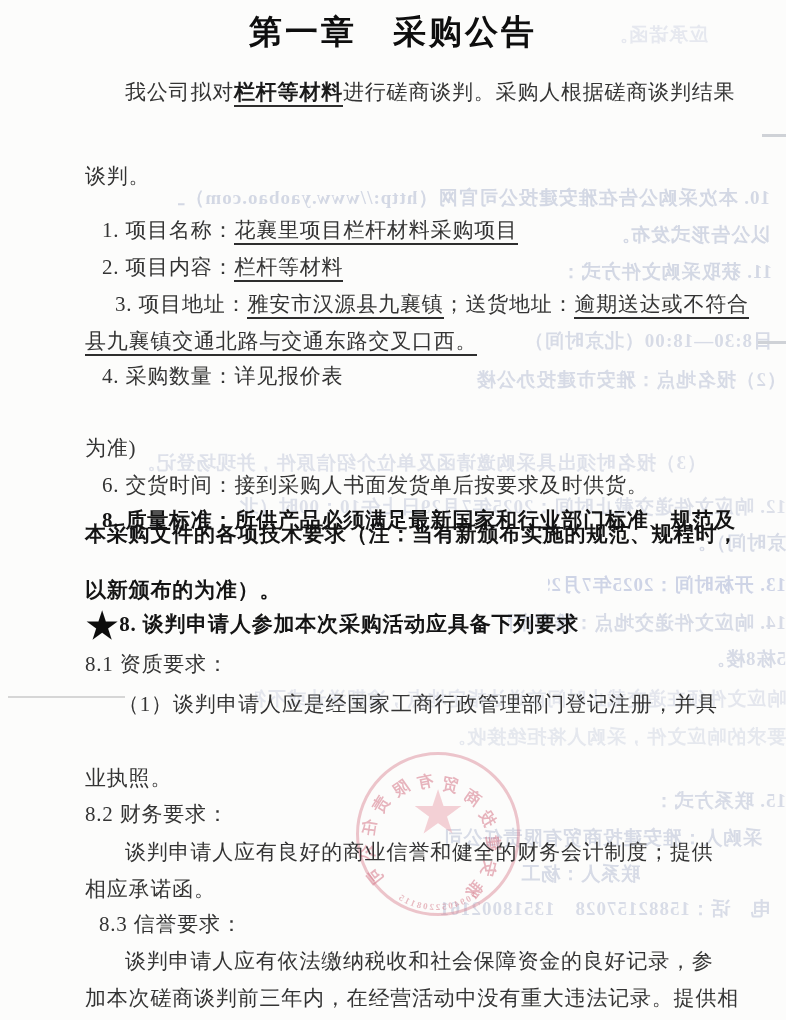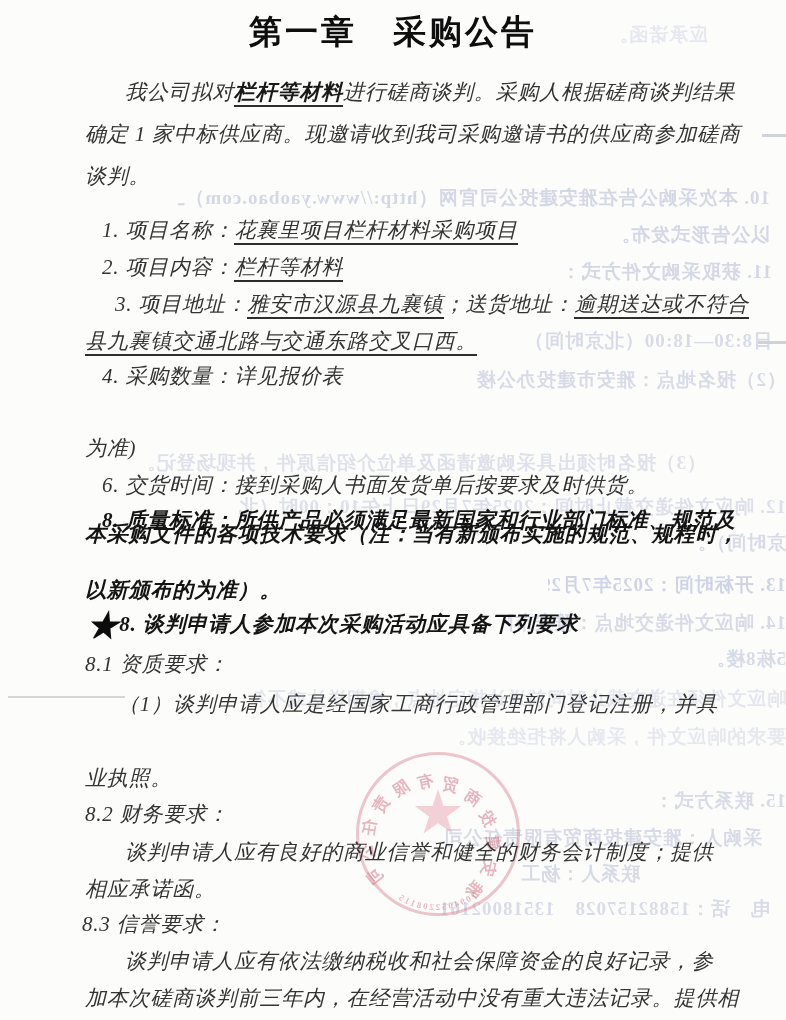--- a/index.html
+++ b/index.html
@@ -7,21 +7,21 @@
     position:relative;width:786px;height:1020px;margin:0 auto;
     background:#fcfcfb;overflow:hidden;
     font-family:"Liberation Serif","DejaVu Serif",serif;
     color:#343434;
   }
   .title{
     position:absolute;top:10px;left:0;width:100%;text-align:center;
     font-size:33px;font-weight:bold;letter-spacing:3px;color:#0e0e0e;
     white-space:pre;
   }
-  .ln{position:absolute;white-space:nowrap;font-size:21px;letter-spacing:.8px;line-height:24px;font-style:italic;}
+  .ln{position:absolute;white-space:nowrap;font-size:21px;letter-spacing:.8px;line-height:24px;}
   .bold{font-weight:bold;color:#141414;}
   .u{border-bottom:2px solid #2e2e2e;padding-bottom:1px;}
   .ub{font-weight:bold;color:#1a1a1a;}
   .star8{font-size:36px;font-weight:bold;color:#0c0c0c;vertical-align:-7px;letter-spacing:0;margin-right:1px;}
   
   .bl{
     position:absolute;white-space:nowrap;overflow:hidden;
     transform:scaleX(-1);
     font-weight:bold;font-size:19px;letter-spacing:1px;
     color:#b3bbd2;
@@ -104,21 +104,20 @@
       </div>
   </div>
 
   <div class="dash" style="left:762px;top:134px;width:24px"></div>
   <div class="dash" style="left:758px;top:341px;width:28px"></div>
   <div class="hline" style="left:8px;top:696px;width:117px"></div>
 
   <div class="title">第一章　采购公告</div>
 
   <div class="ln" style="left:125px;top:80px"><span>我公司拟对</span><span class="u ub">栏杆等材料</span><span>进行磋商谈判。采购人根据磋商谈判结果</span></div>
-  <div class="ln" style="left:85px;top:122px">确定 1 家中标供应商。现邀请收到我司采购邀请书的供应商参加磋商</div>
   <div class="ln" style="left:85px;top:164px">谈判。</div>
 
   <div class="ln" style="left:102px;top:218px"><span>1. 项目名称：</span><span class="u">花襄里项目栏杆材料采购项目</span></div>
   <div class="ln" style="left:102px;top:255px"><span>2. 项目内容：</span><span class="u">栏杆等材料</span></div>
   <div class="ln" style="left:115px;top:292px"><span>3. 项目地址：</span><span class="u">雅安市汉源县九襄镇</span><span>；送货地址：</span><span class="u">逾期送达或不符合</span></div>
   <div class="ln" style="left:85px;top:329px"><span class="u">县九襄镇交通北路与交通东路交叉口西。</span></div>
   <div class="ln" style="left:102px;top:364px">4. 采购数量：详见报价表</div>
   <div class="ln" style="left:85px;top:436px">为准)</div>
   <div class="ln" style="left:102px;top:473px">6. 交货时间：接到采购人书面发货单后按要求及时供货。</div>
   <div class="ln bold" style="left:102px;top:508px">8. 质量标准：所供产品必须满足最新国家和行业部门标准、规范及</div>
@@ -128,17 +127,17 @@
   <div class="ln" style="left:86px;top:612px"><span class="star8">★</span><span class="bold">8. 谈判申请人参加本次采购活动应具备下列要求</span></div>
 
   <div class="ln" style="left:85px;top:652px">8.1 资质要求：</div>
   <div class="ln" style="left:118px;top:692px">（1）谈判申请人应是经国家工商行政管理部门登记注册，并具</div>
   <div class="ln" style="left:85px;top:766px">业执照。</div>
 
   <div class="ln" style="left:85px;top:802px">8.2 财务要求：</div>
   <div class="ln" style="left:125px;top:840px">谈判申请人应有良好的商业信誉和健全的财务会计制度；提供</div>
   <div class="ln" style="left:85px;top:877px">相应承诺函。</div>
 
-  <div class="ln" style="left:82px;top:912px">8.3 信誉要求：</div>
+  <div class="ln" style="left:99px;top:912px">8.3 信誉要求：</div>
   <div class="ln" style="left:85px;top:986px">加本次磋商谈判前三年内，在经营活动中没有重大违法记录。提供相</div>
   <div class="ln" style="left:125px;top:949px">谈判申请人应有依法缴纳税收和社会保障资金的良好记录，参</div>
 
 </div>
 
 </body></html>

